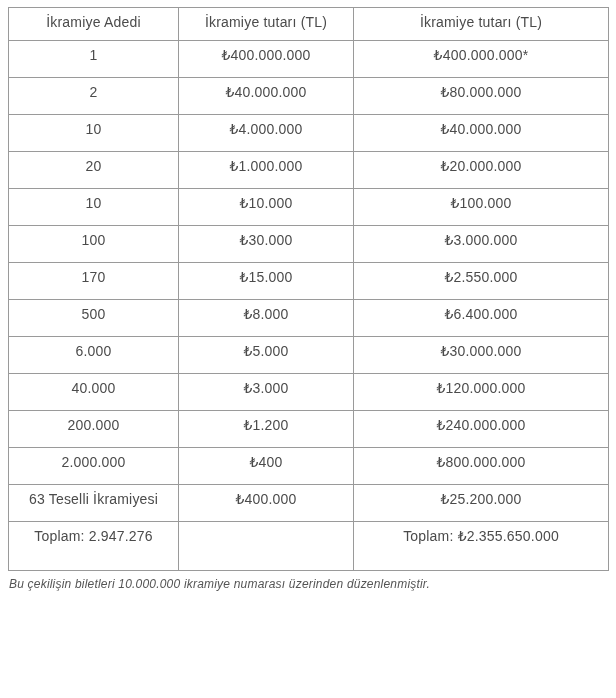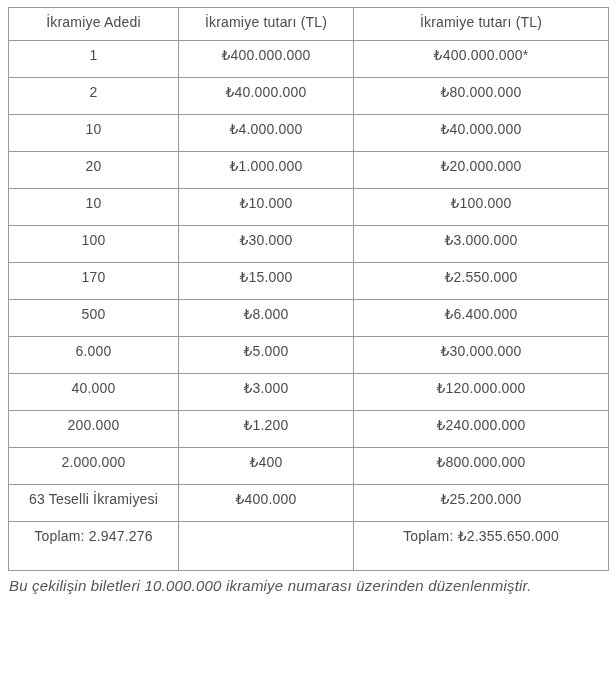--- a/index.html
+++ b/index.html
@@ -32,21 +32,21 @@
     font-weight: 400;
     letter-spacing: 0.2px;
     white-space: nowrap;
     overflow: hidden;
   }
   .prize-table thead tr { height: 33px; }
   .prize-table tbody tr { height: 37px; }
   .prize-table tbody tr:last-child { height: 49px; padding-left: 38px; }
   .footnote {
     margin: 6px 0 0 1px;
-    font-size: 15px;
+    font-size: 12px;
     font-style: italic;
     color: #555555;
     letter-spacing: 0.2px;
   }
 </style>
 </head>
 <body>
 
 <div class="page">
   <table class="prize-table">

